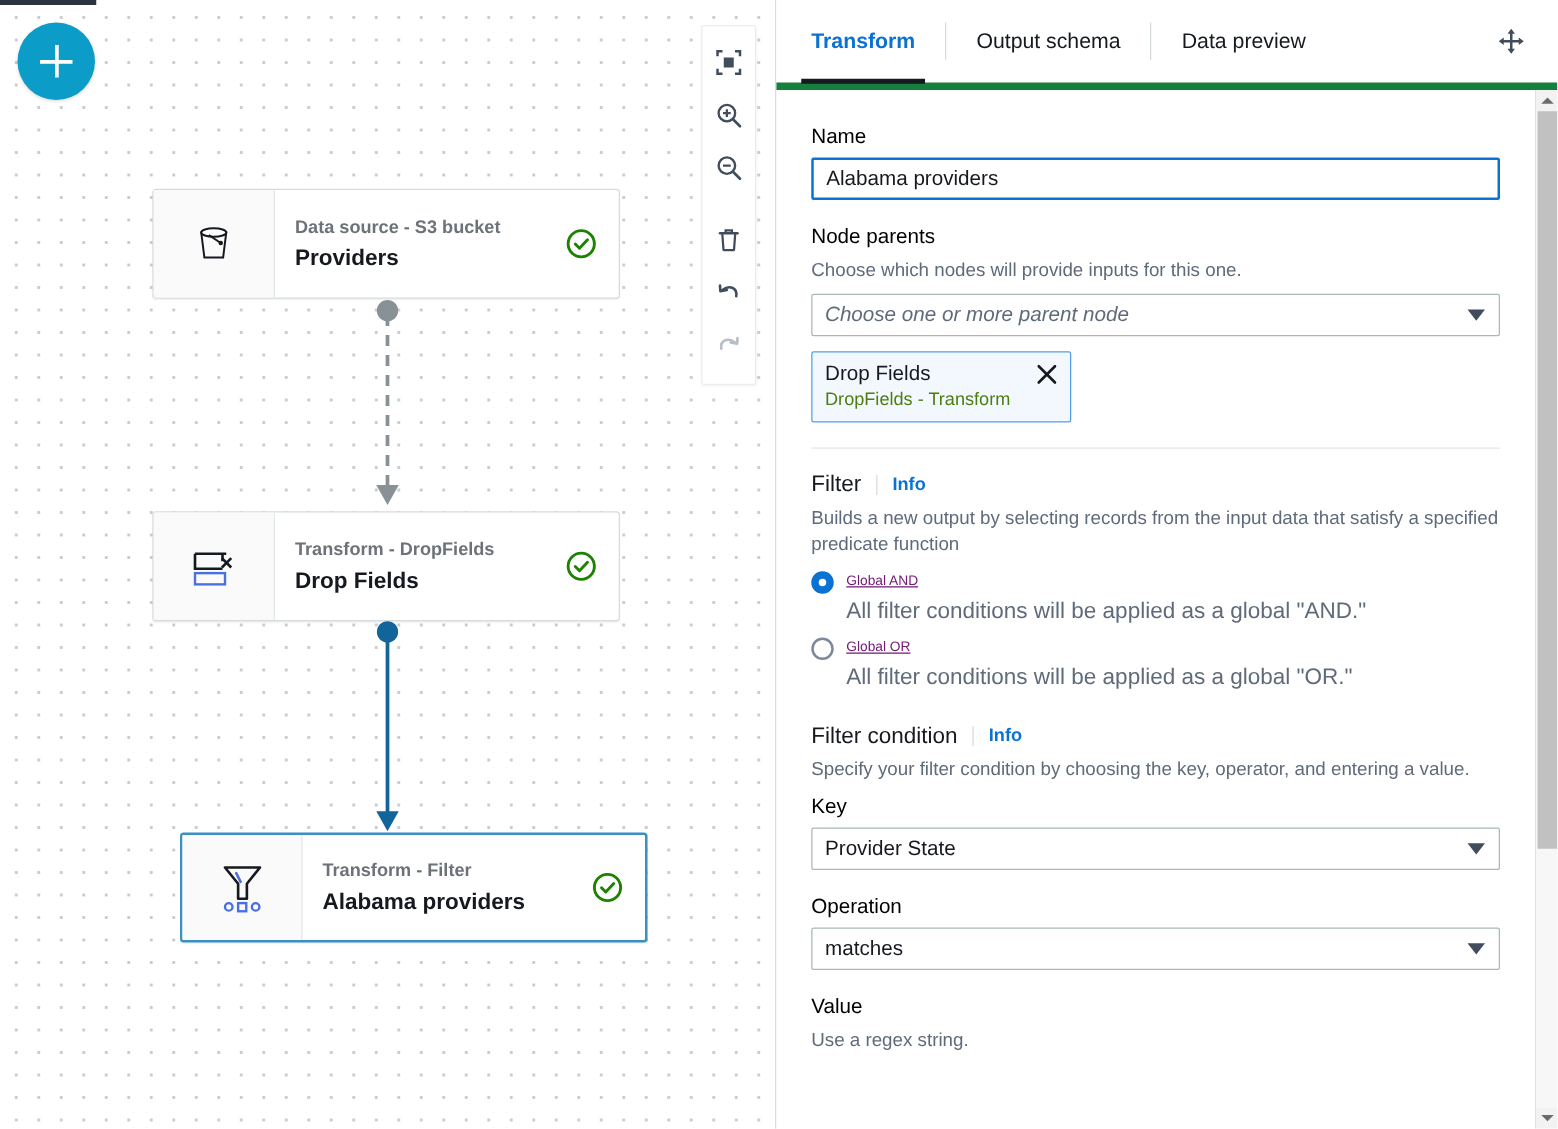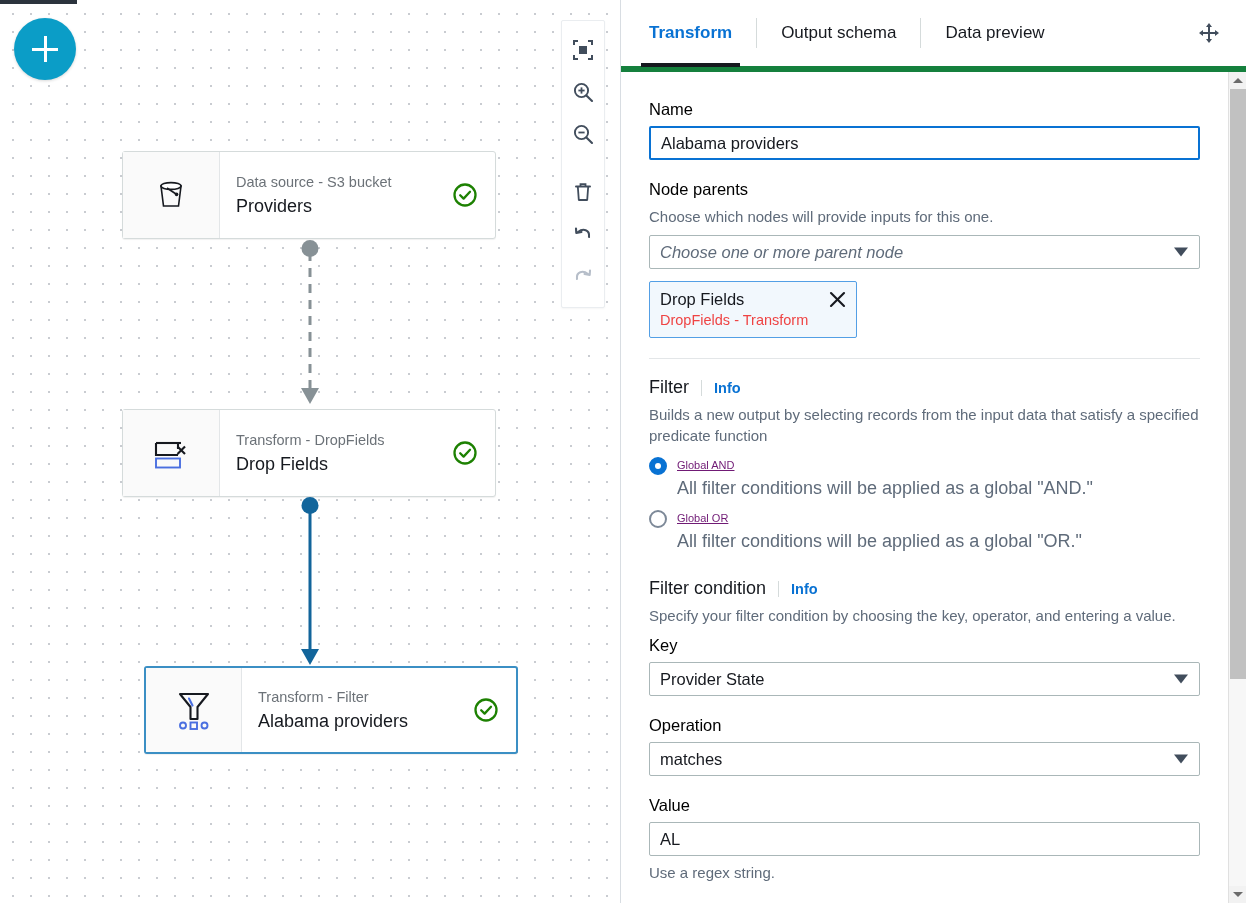--- a/index.html
+++ b/index.html
@@ -52,20 +52,21 @@
 
   
   .node {
     position: absolute;
     width: 374px; height: 88px;
     background: #ffffff;
     border: 1px solid #d5dbdb;
     border-radius: 3px;
     display: flex;
     box-shadow: 0 1px 1px rgba(0,0,0,0.06);
+    font-weight: bold;
   }
   .node.selected { border: 2px solid #3b8fc4; margin-left: 22px; }
   .node-icon-cell {
     width: 97px; flex: 0 0 97px;
     background: #fafafa;
     border-right: 1px solid #e3e6e8;
     display: flex; align-items: center; justify-content: center;
   }
   .node.selected .node-icon-cell { width: 96px; flex: 0 0 96px; }
   .node-body {
@@ -193,21 +194,21 @@
 
   .token {
     display: inline-block;
     border: 1px solid #539fe5; border-radius: 2px;
     background: #f2f8fd;
     padding: 6px 10px 7px 10px;
     min-width: 208px;
     position: relative;
   }
   .token-title { font-size: 16.5px; color: #16191f; line-height: 22px; padding-right: 40px;}
-  .token-sub { font-size: 14.5px; color: #ef4444; line-height: 20px; }
+  .token-sub { font-size: 14.5px; color: #4d7c0f; line-height: 20px; }
   .token-x {
     position: absolute; right: 8px; top: 6px;
     background: none; border: none; cursor: pointer; padding: 0;
     width: 22px; height: 22px; display: flex; align-items: center; justify-content: center;
   }
 
   .divider { height: 1px; background: #e3e6e8; margin: 20px 0 18px 0; }
 
   .section-head {
     display: flex; align-items: center; gap: 12px; margin-bottom: 6px;
@@ -490,21 +491,20 @@
 
       <div class="field-label">Operation</div>
       <div class="select-wrap">
         <div class="select-box">matches</div>
         <span class="caret"></span>
       </div>
 
       <div class="gap-18"></div>
 
       <div class="field-label">Value</div>
-      <input class="text-input plain" type="text" value="AL" style="">
       <div class="hint">Use a regex string.</div>
     </div>
 
     <div id="panel-scrollbar">
       <div class="sb-arrow">
           <span class="sb-tri-up"></span>
         </div>
       <div class="sb-track">
         <div class="sb-thumb"></div>
       </div>

